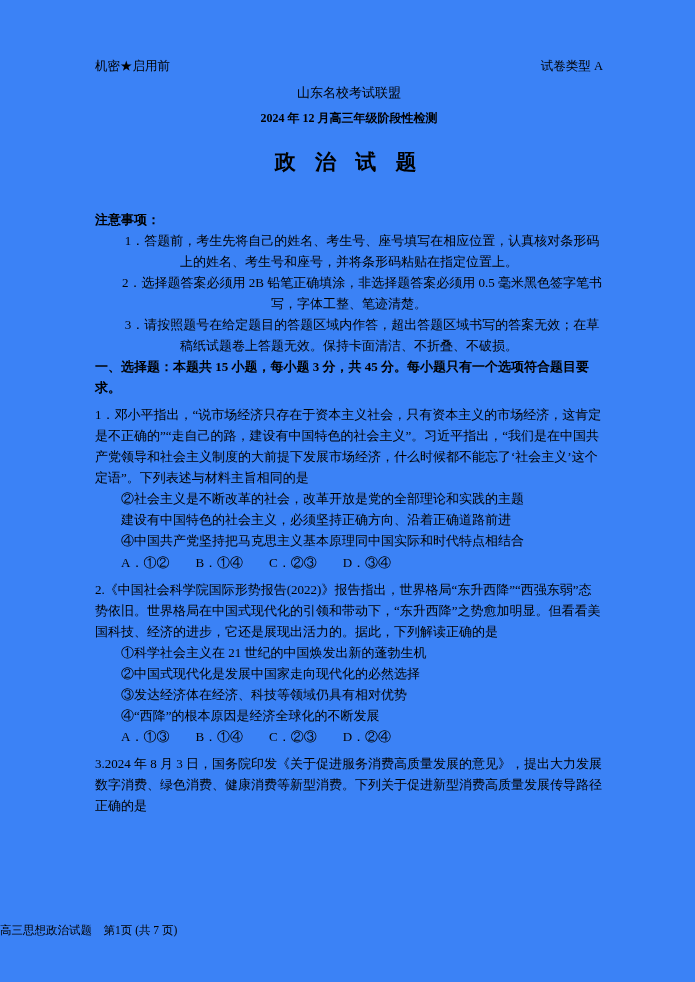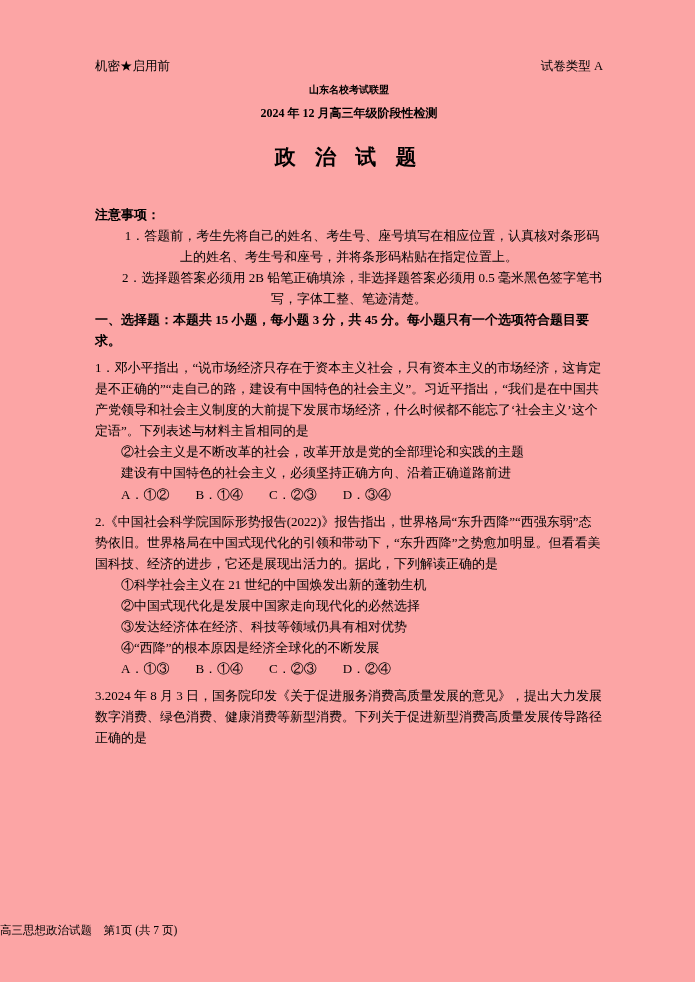--- a/index.html
+++ b/index.html
@@ -7,37 +7,37 @@
     padding: 0;
     background: #ffffff;
   }
   .page {
     position: relative;
     width: 695px;
     height: 982px;
     box-sizing: border-box;
     margin: 0 auto;
     padding: 56px 92px 0 95px;
-    background: #fca5a5;
+    background: #3b82f6;
     color: #000000;
     font-family: "Liberation Serif", "DejaVu Serif", serif;
     font-size: 13px;
     line-height: 1.62;
     overflow: hidden;
   }
   .header-row {
     display: flex;
     justify-content: space-between;
     font-size: 12.5px;
     margin-bottom: 6px;
   }
   .title-league {
     text-align: center;
-    font-weight: bold;
-    font-size: 10px;
+    font-weight: normal;
+    font-size: 13px;
     margin-top: 0;
   }
   .title-exam {
     text-align: center;
     font-weight: bold;
     font-size: 12px;
     margin-top: 6px;
   }
   .title-subject {
     text-align: center;
@@ -85,28 +85,30 @@
   </div>
 
   <div class="title-league">山东名校考试联盟</div>
   <div class="title-exam">2024 年 12 月高三年级阶段性检测</div>
   <div class="title-subject">政 治 试 题</div>
 
   <div>
     <p class="notice-head">注意事项：</p>
     <p class="indent">1．答题前，考生先将自己的姓名、考生号、座号填写在相应位置，认真核对条形码上的姓名、考生号和座号，并将条形码粘贴在指定位置上。</p>
     <p class="indent">2．选择题答案必须用 2B 铅笔正确填涂，非选择题答案必须用 0.5 毫米黑色签字笔书写，字体工整、笔迹清楚。</p>
+    <p class="indent">3．请按照题号在给定题目的答题区域内作答，超出答题区域书写的答案无效；在草稿纸试题卷上答题无效。保持卡面清洁、不折叠、不破损。</p>
   </div>
 
   <p class="section-head">一、选择题：本题共 15 小题，每小题 3 分，共 45 分。每小题只有一个选项符合题目要求。</p>
 
   <div class="question">
     <p class="stem">1．邓小平指出，“说市场经济只存在于资本主义社会，只有资本主义的市场经济，这肯定是不正确的”“走自己的路，建设有中国特色的社会主义”。习近平指出，“我们是在中国共产党领导和社会主义制度的大前提下发展市场经济，什么时候都不能忘了‘社会主义’这个定语”。下列表述与材料主旨相同的是</p>
     <p class="opt">②社会主义是不断改革的社会，改革开放是党的全部理论和实践的主题</p>
     <p class="opt">建设有中国特色的社会主义，必须坚持正确方向、沿着正确道路前进</p>
+    <p class="opt">④中国共产党坚持把马克思主义基本原理同中国实际和时代特点相结合</p>
     <p class="choices">A．①②　　B．①④　　C．②③　　D．③④</p>
   </div>
 
   <div class="question">
     <p class="stem">2.《中国社会科学院国际形势报告(2022)》报告指出，世界格局“东升西降”“西强东弱”态势依旧。世界格局在中国式现代化的引领和带动下，“东升西降”之势愈加明显。但看看美国科技、经济的进步，它还是展现出活力的。据此，下列解读正确的是</p>
     <p class="opt">①科学社会主义在 21 世纪的中国焕发出新的蓬勃生机</p>
     <p class="opt">②中国式现代化是发展中国家走向现代化的必然选择</p>
     <p class="opt">③发达经济体在经济、科技等领域仍具有相对优势</p>
     <p class="opt">④“西降”的根本原因是经济全球化的不断发展</p>
     <p class="choices">A．①③　　B．①④　　C．②③　　D．②④</p>

